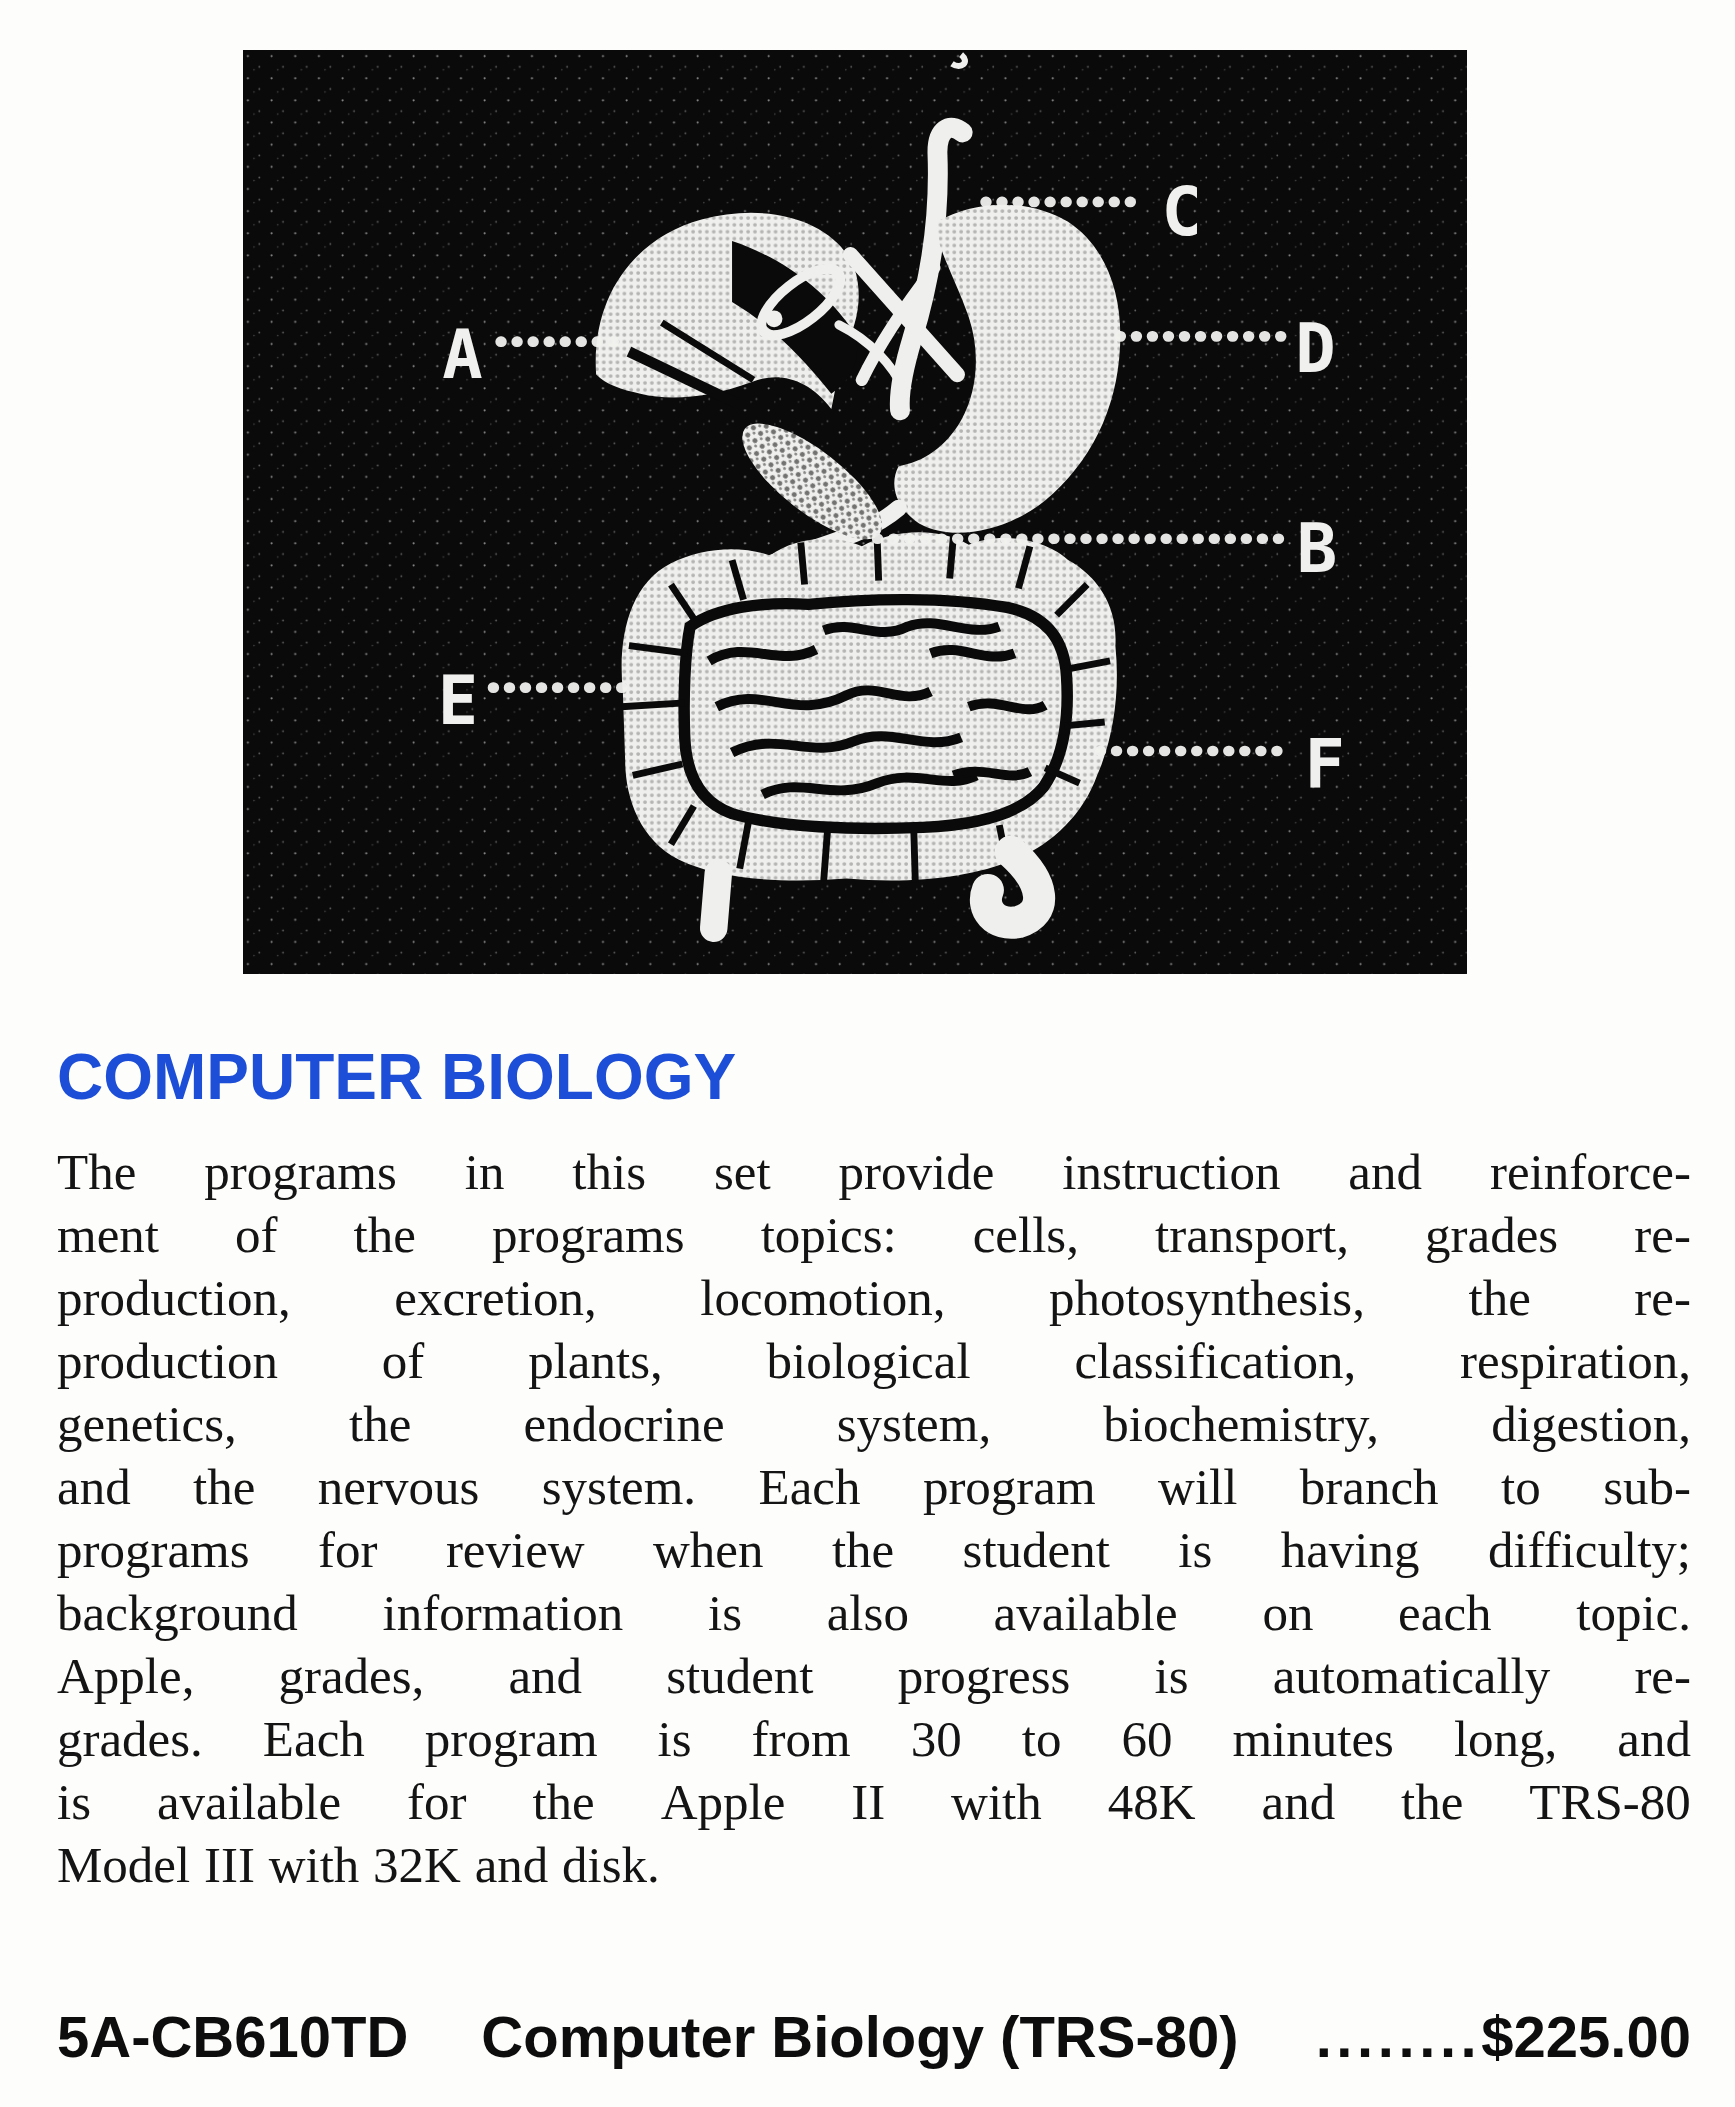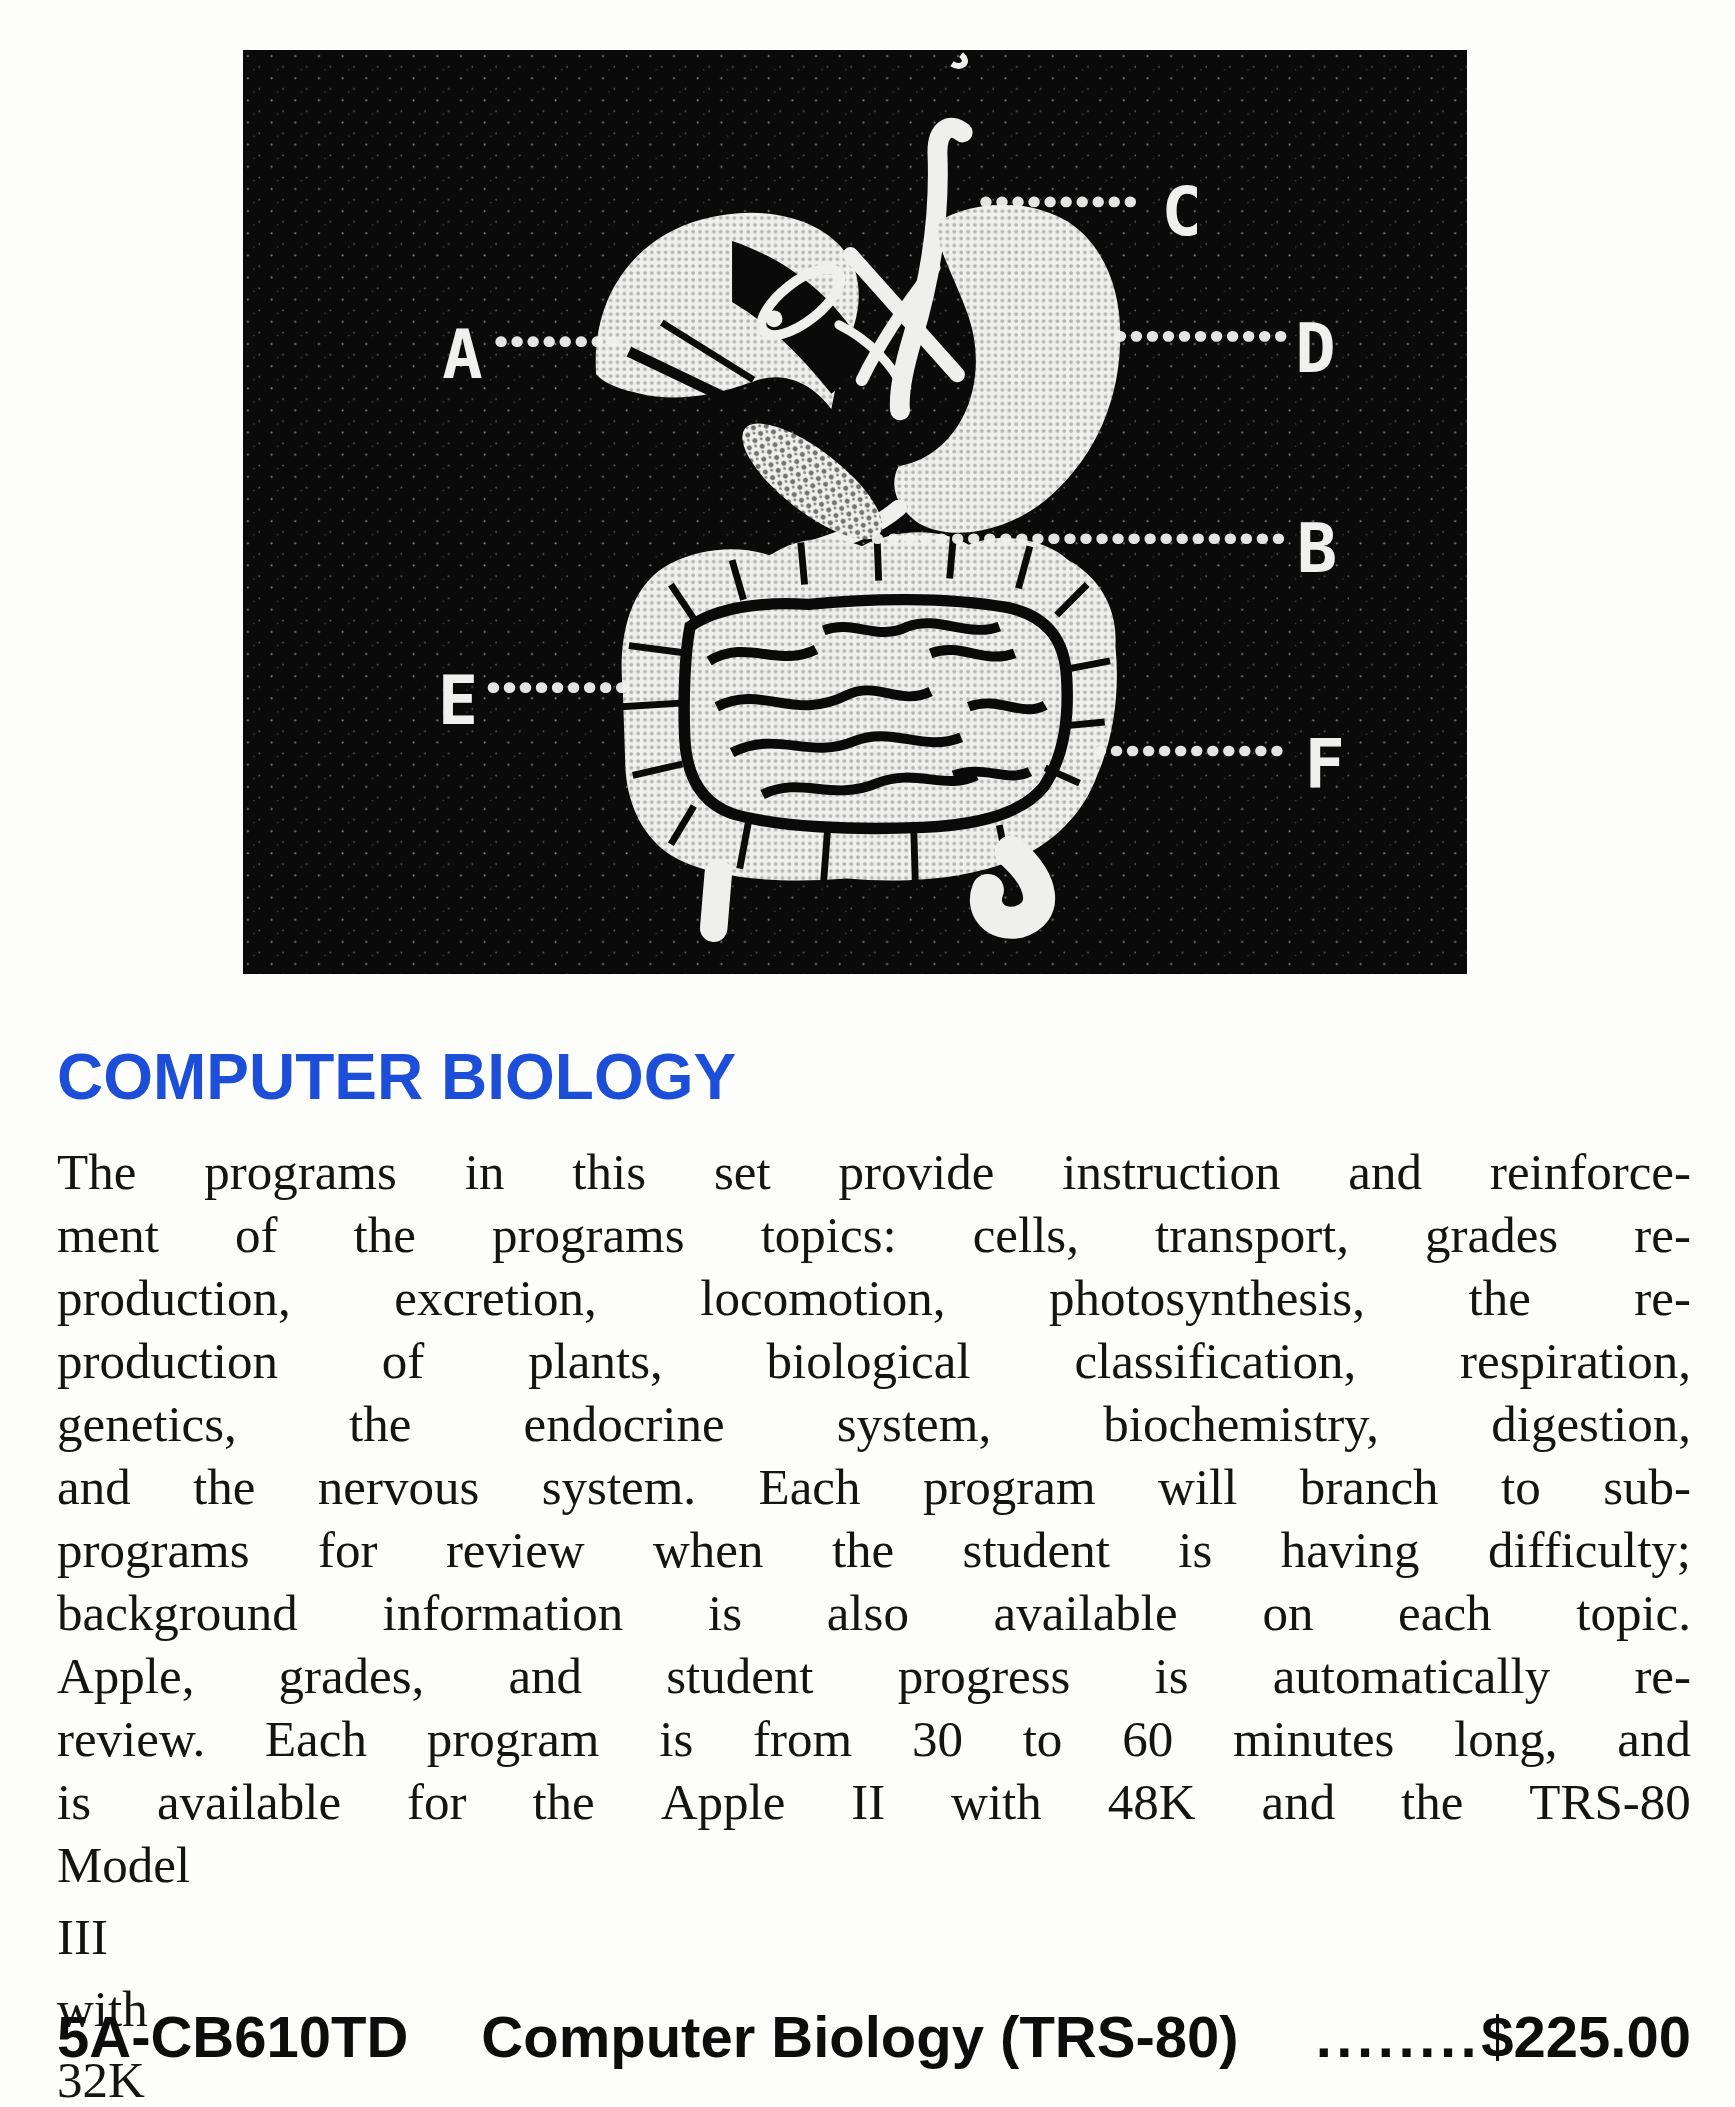--- a/index.html
+++ b/index.html
@@ -33,21 +33,21 @@
   }
   
   .body-par{
     position:absolute;left:57px;top:1143px;width:1634px;
     font-size:51px;color:#141414;
   }
   .pline{
     display:flex;justify-content:space-between;
     height:63px;align-items:baseline;white-space:nowrap;
   }
-  .pline.last{justify-content:flex-start;gap:0.27em;flex-direction:column;}
+  .pline.last{justify-content:flex-start;gap:0.27em;}
   
   .product{
     position:absolute;left:57px;top:2003px;width:1634px;
     font-family:Liberation Sans, sans-serif;
     font-weight:700;font-size:58px;color:#0d0d0d;
     display:flex;align-items:center;
   }
   .product .code{flex:0 0 auto;}
   .product .title{flex:0 0 auto;margin-left:73px;}
   .product .spacer{flex:1 1 auto;}
@@ -270,21 +270,21 @@
         <span>Apple,</span>
         <span>grades,</span>
         <span>and</span>
         <span>student</span>
         <span>progress</span>
         <span>is</span>
         <span>automatically</span>
         <span>re-</span>
       </div>
       <div class="pline">
-        <span>review.</span>
+        <span>grades.</span>
         <span>Each</span>
         <span>program</span>
         <span>is</span>
         <span>from</span>
         <span>30</span>
         <span>to</span>
         <span>60</span>
         <span>minutes</span>
         <span>long,</span>
         <span>and</span>

